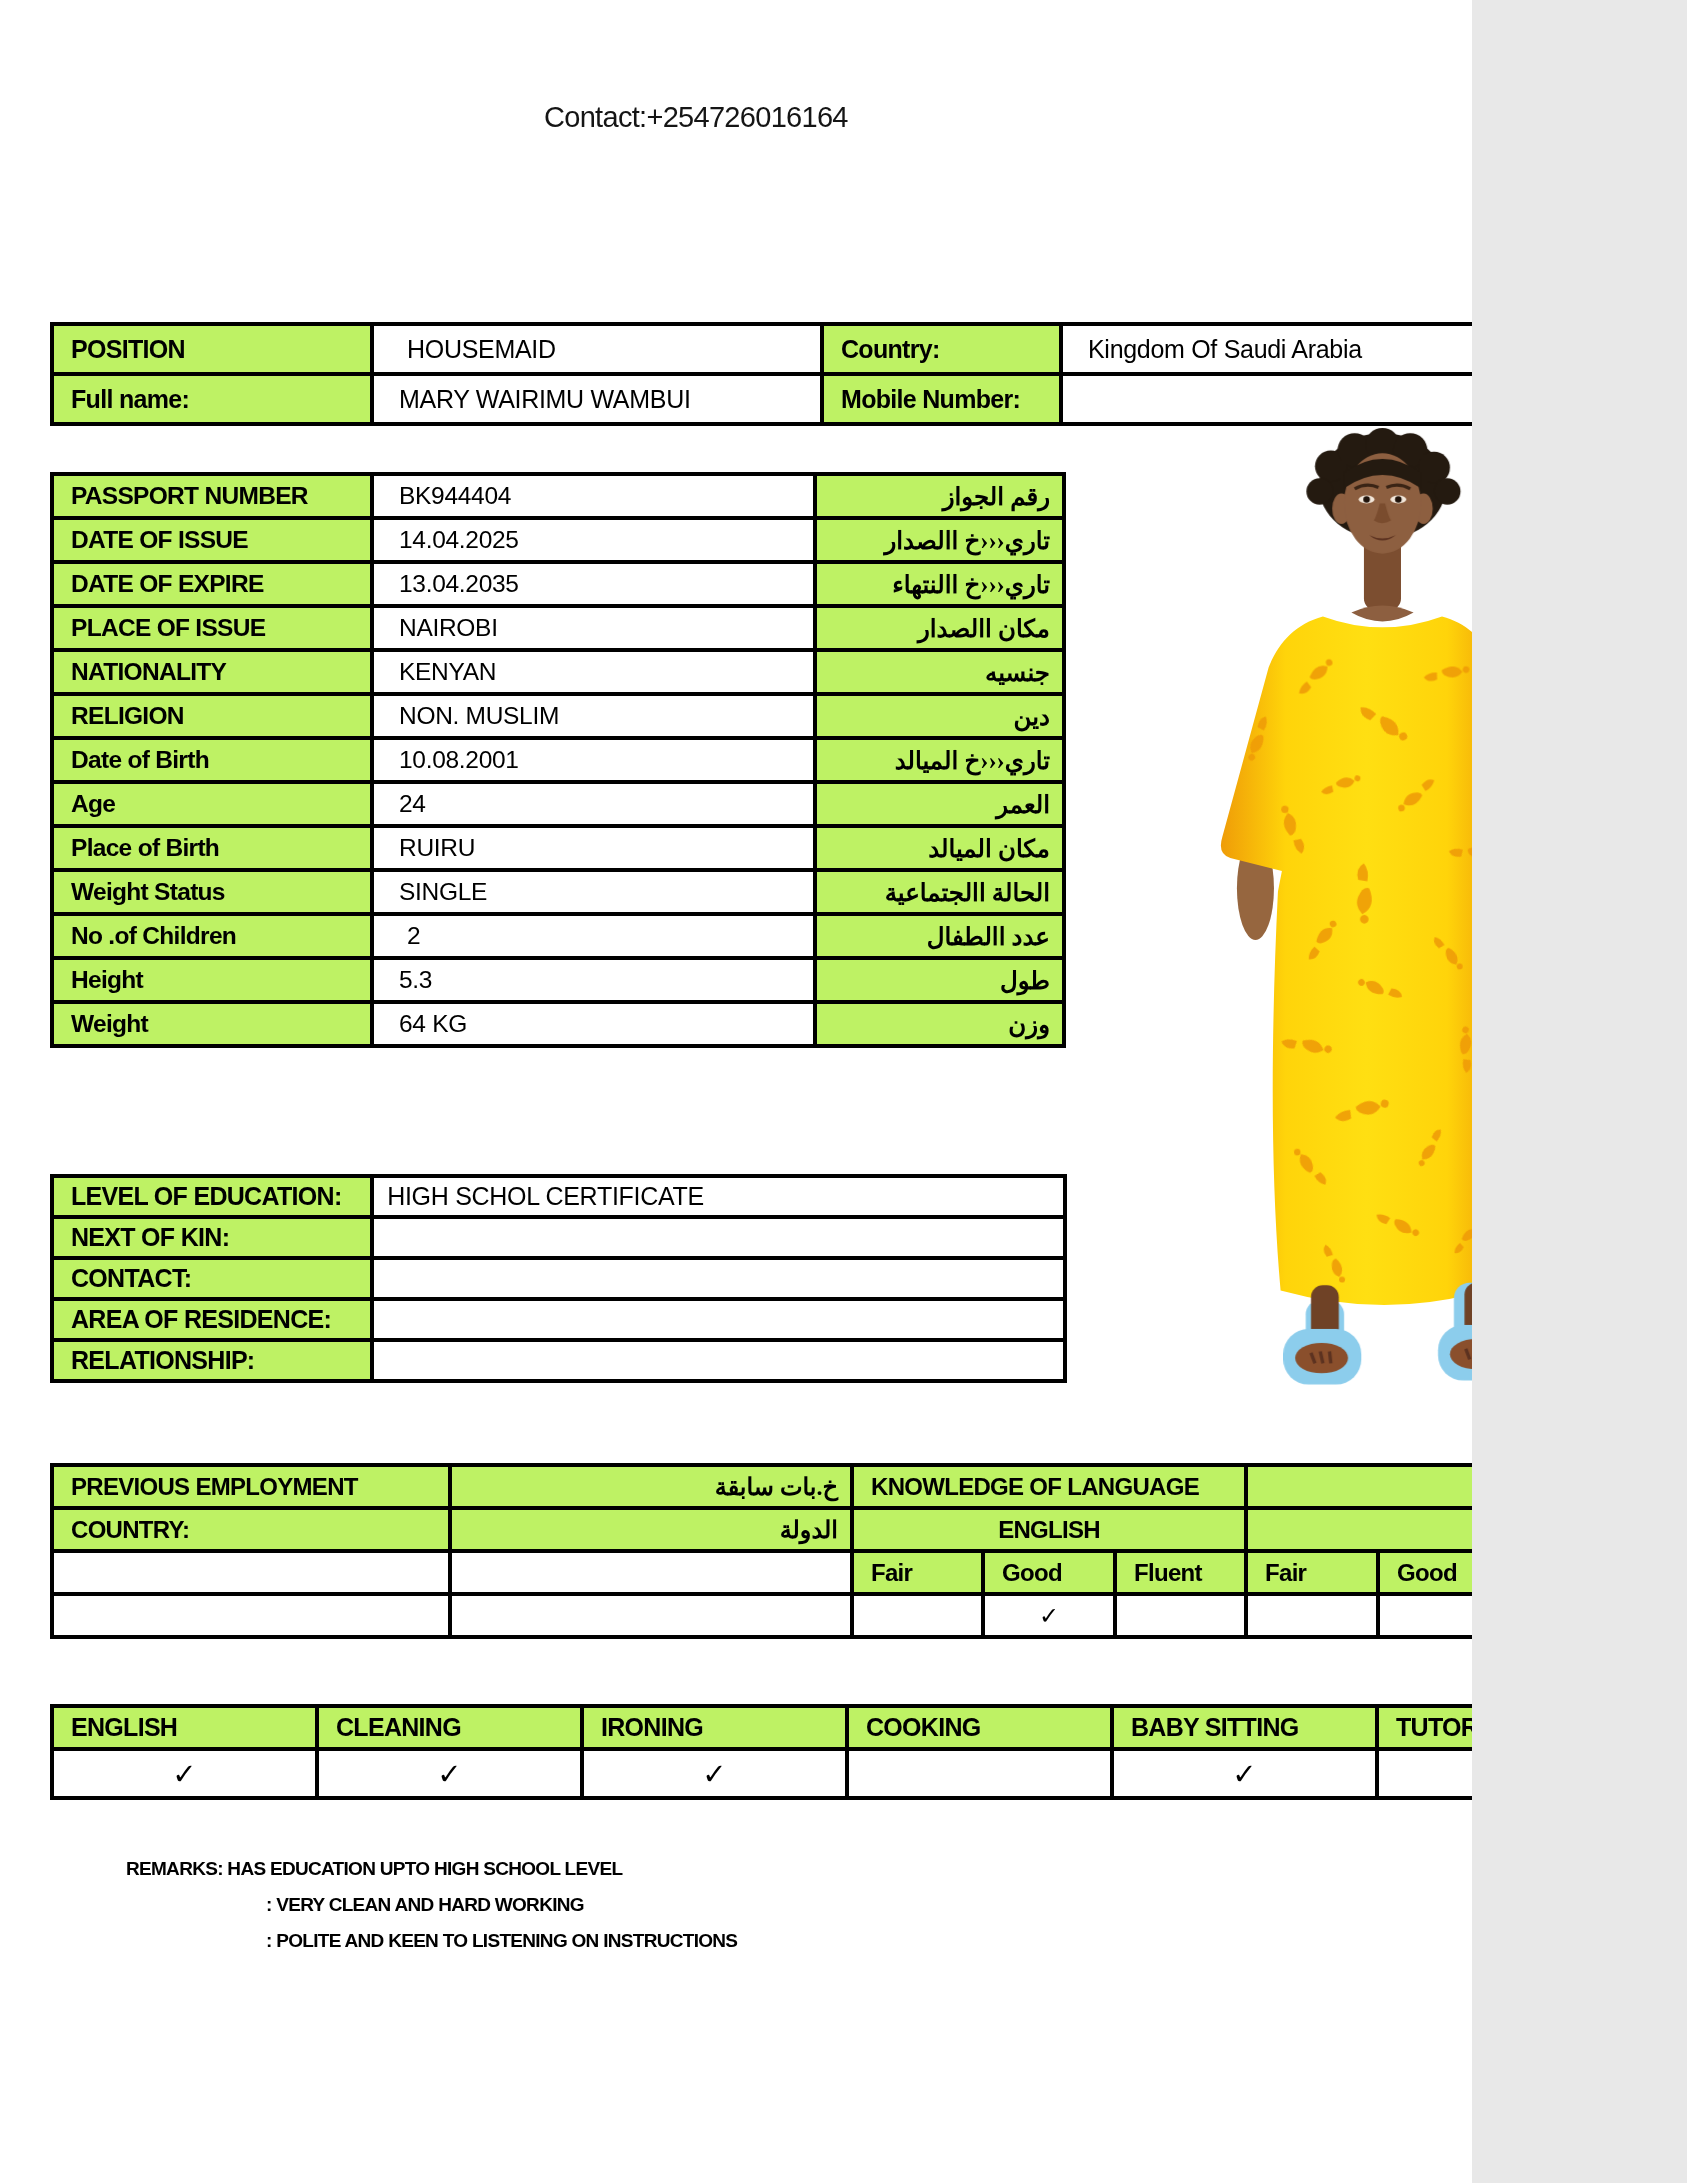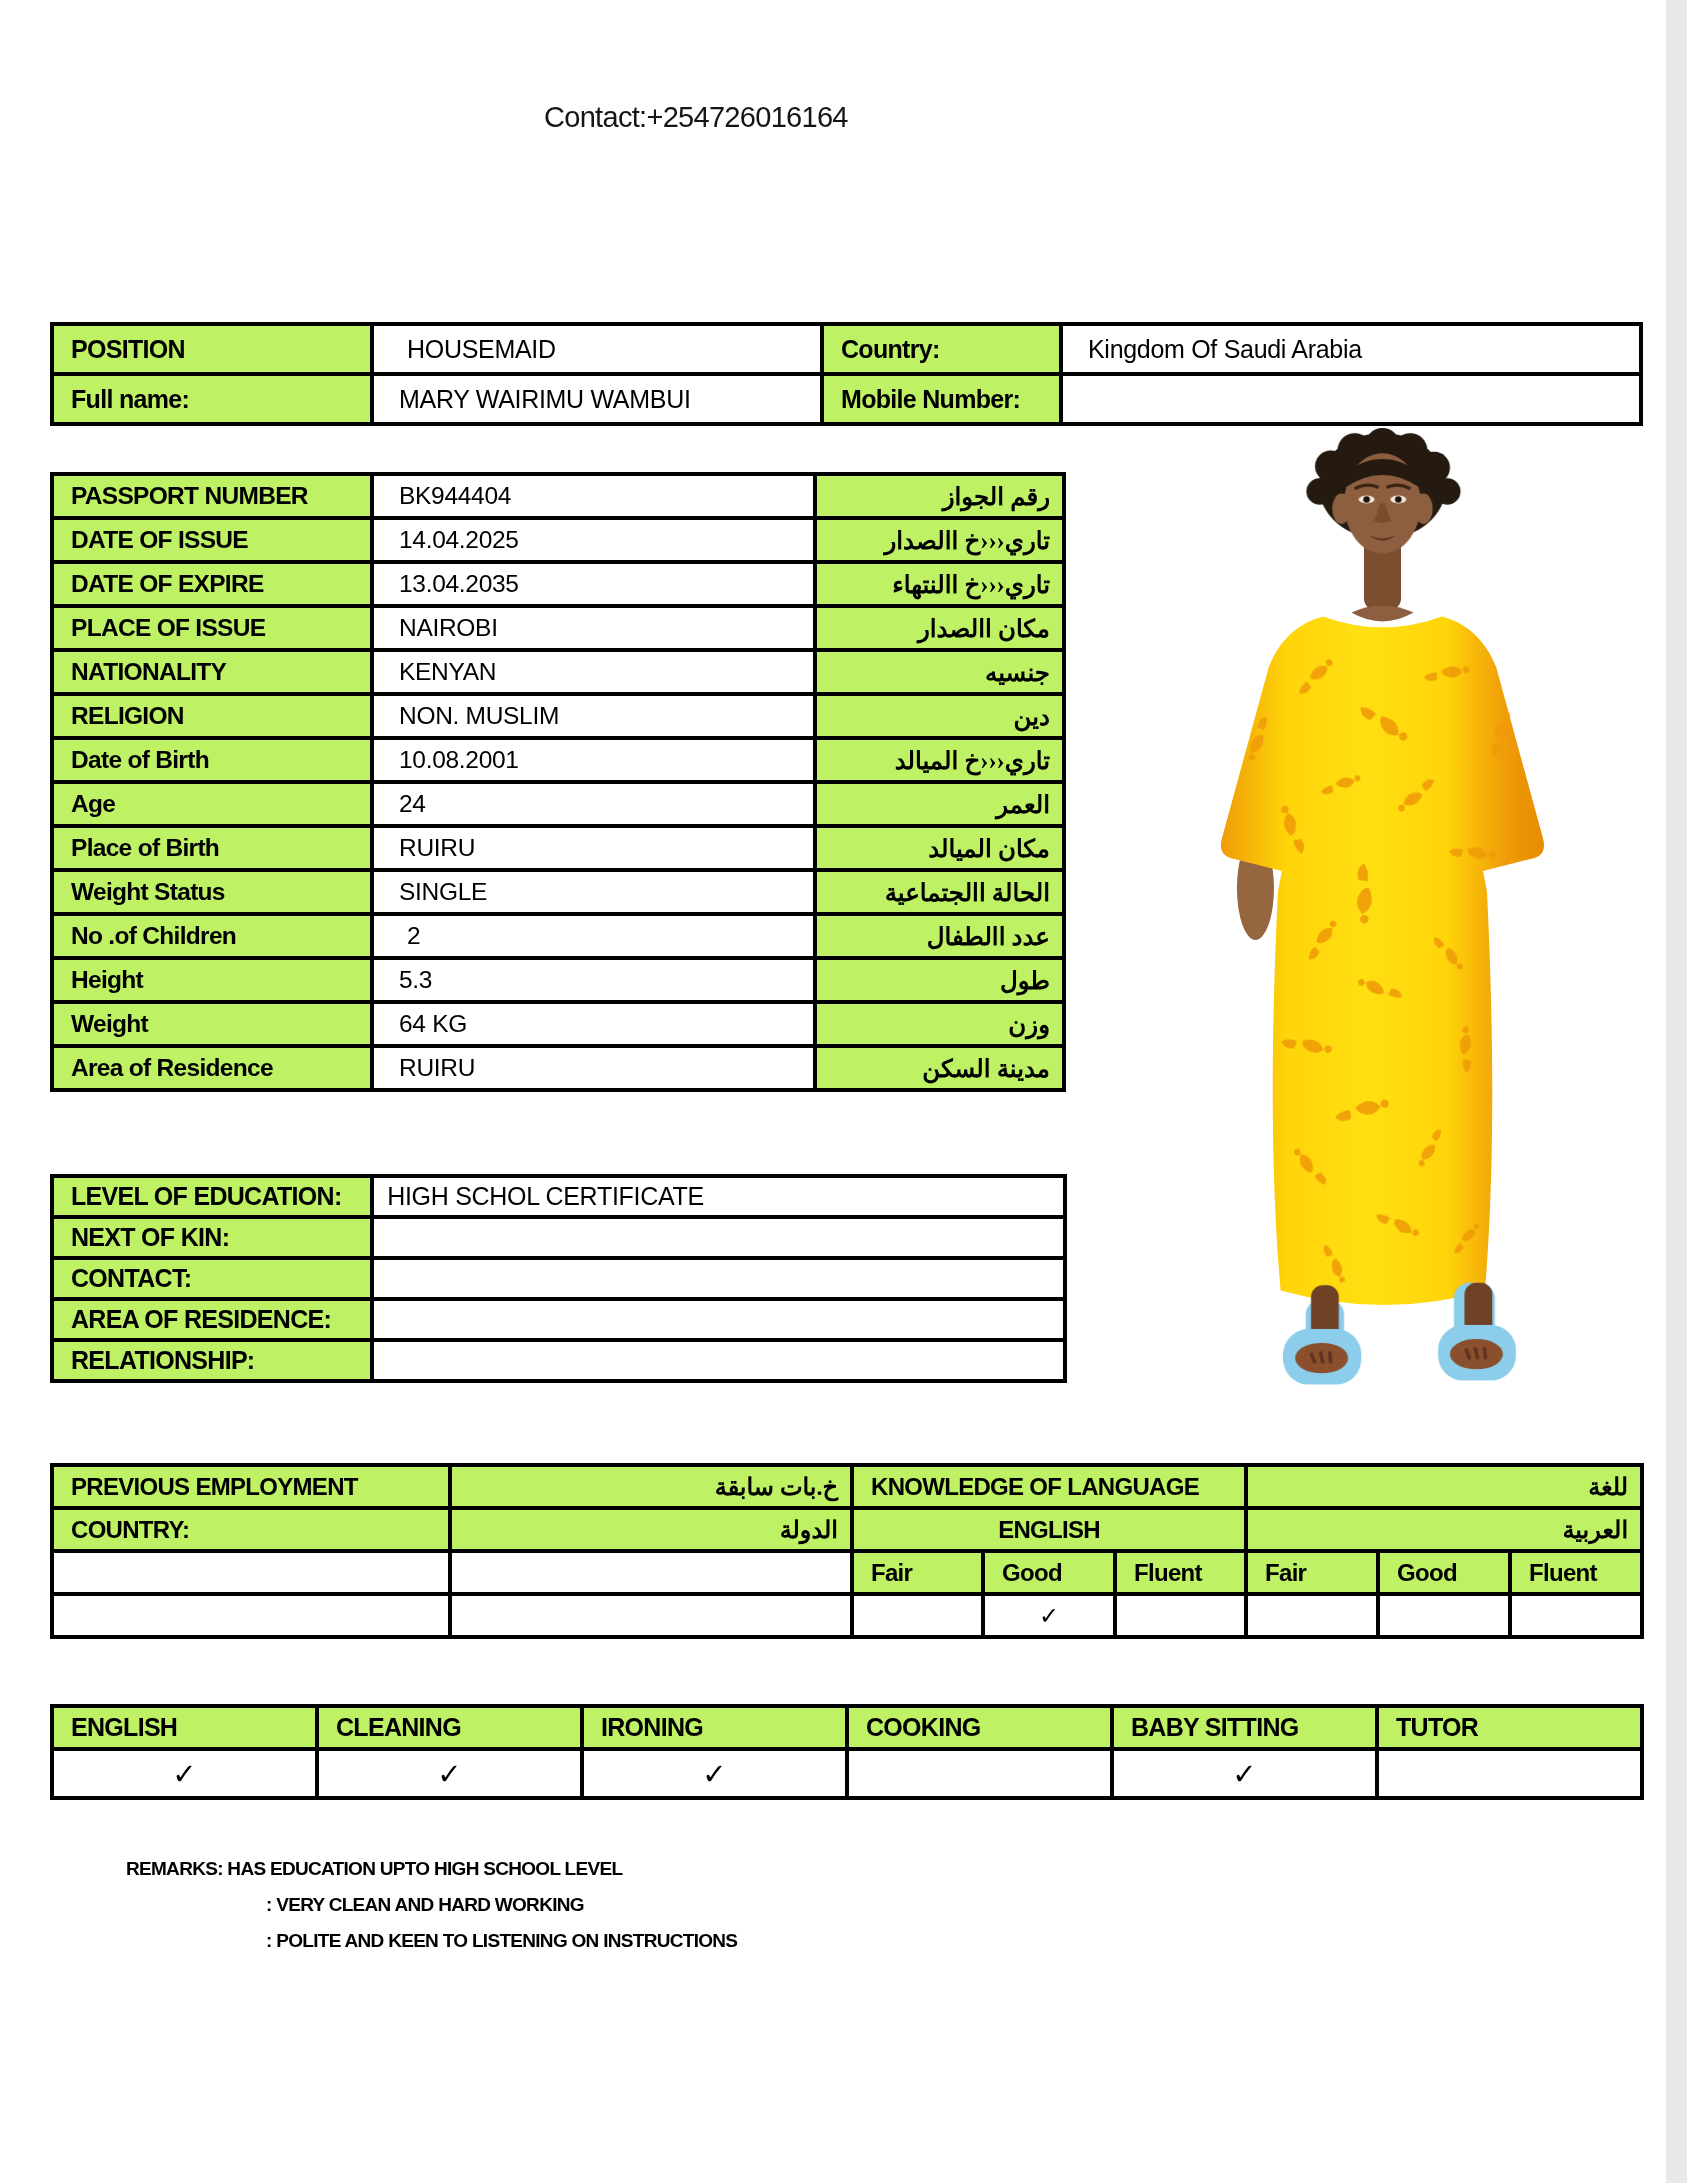--- a/index.html
+++ b/index.html
@@ -1,17 +1,17 @@
 <!DOCTYPE html>
 <html style="font-size:10.6px"><head>
 <meta charset="utf-8">
 <style>
   html,body { margin:0; padding:0; background:#e8e8e8; }
   .page {
-    position:relative; width:1666px; height:2183px; background:#ffffff;
+    position:relative; width:1472px; height:2183px; background:#ffffff;
     font-family:"Liberation Sans", sans-serif; color:#000; overflow:hidden;
   }
   .contact {
     position:absolute; left:544px; top:101px; font-size:29px; font-weight:400;
     color:#151515; letter-spacing:-0.7px;
   }
   table.tbl { position:absolute; border-collapse:collapse; table-layout:fixed; }
   .tbl td {
     border:4.6px solid #000; vertical-align:middle; font-size:25px;
     overflow:hidden; white-space:nowrap; padding:0;
@@ -140,25 +140,20 @@
         </tr>
     <tr>
           <td class="gray lbl">Height</td>
           <td class="white val">5.3</td>
           <td class="gray ar">طول</td>
         </tr>
     <tr>
           <td class="gray lbl">Weight</td>
           <td class="white val">64 KG</td>
           <td class="gray ar">وزن</td>
-        </tr>
-    <tr>
-          <td class="gray lbl">Area of Residence</td>
-          <td class="white val">RUIRU</td>
-          <td class="gray ar">مدينة السكن</td>
         </tr>
   </tbody>
     </table>
 
   <table class="tbl" id="education-table">
     <colgroup>
         <col style="width:320px">
         <col style="width:693px">
       </colgroup>
     <tbody>

